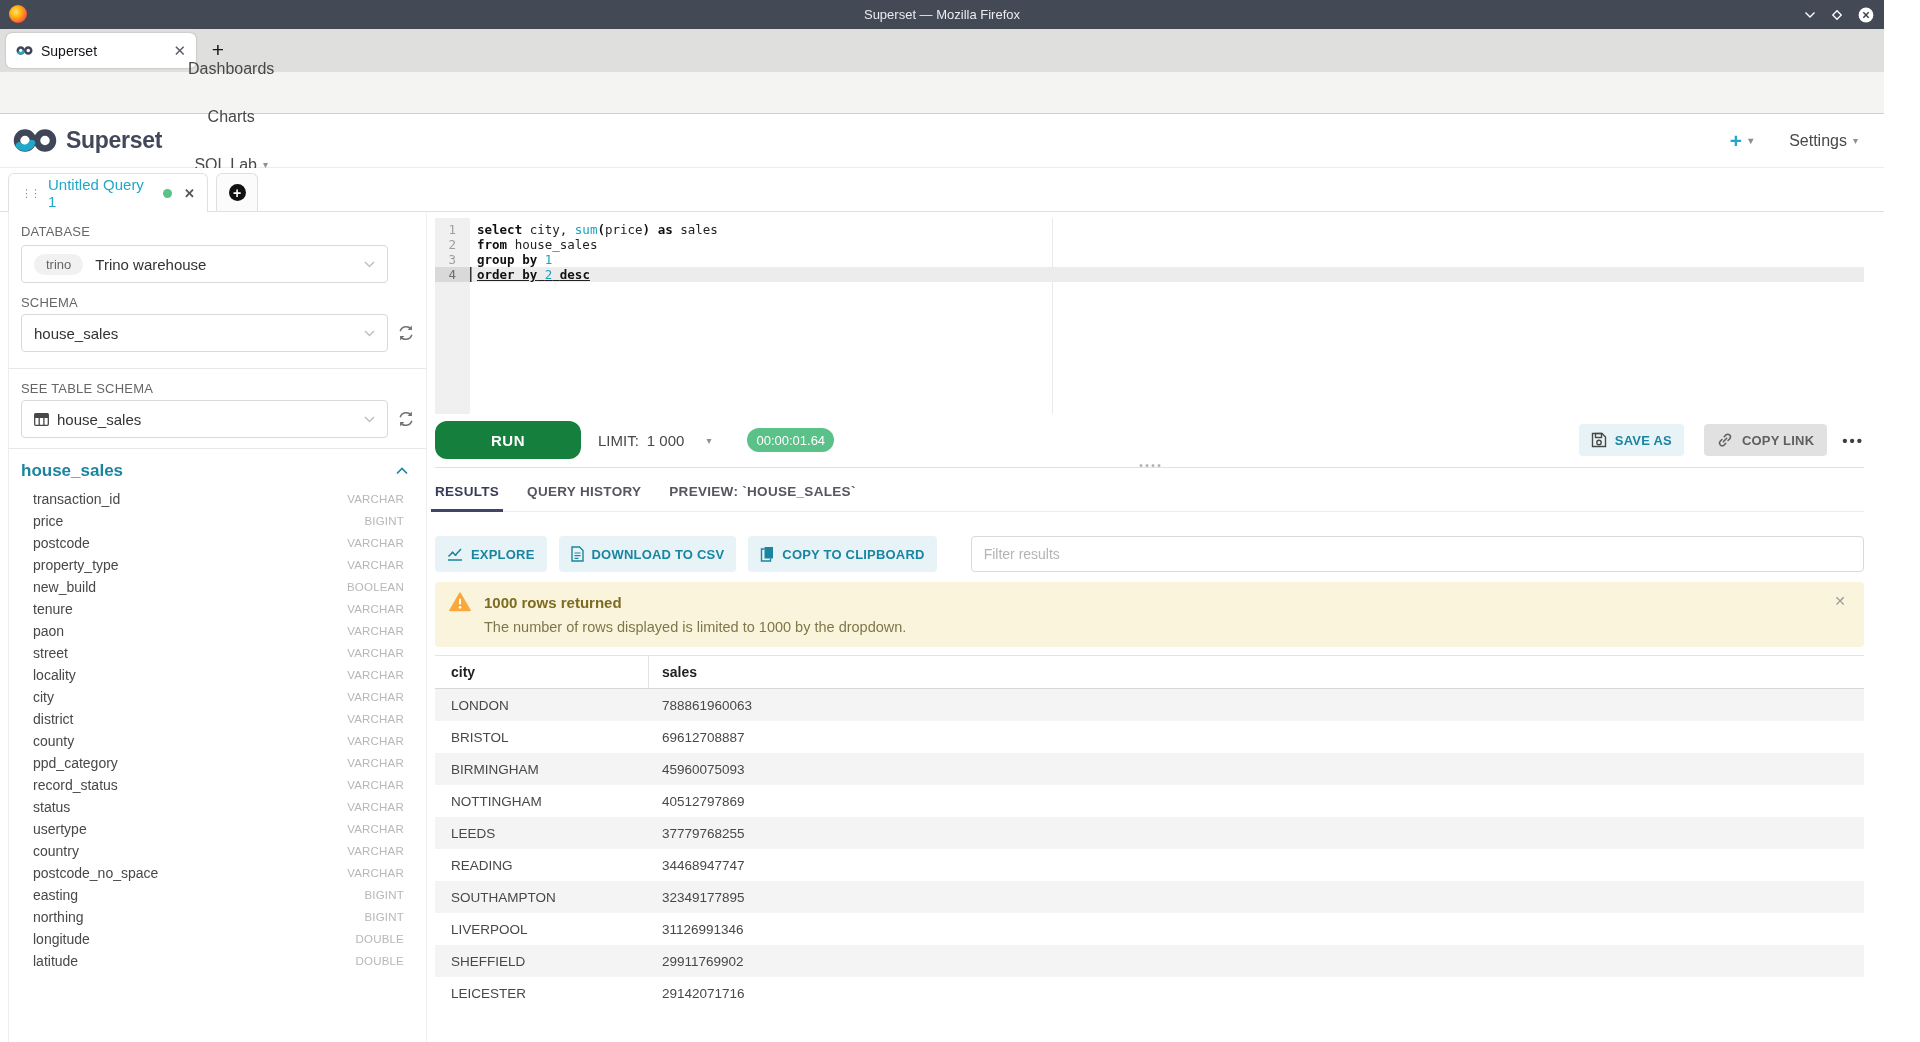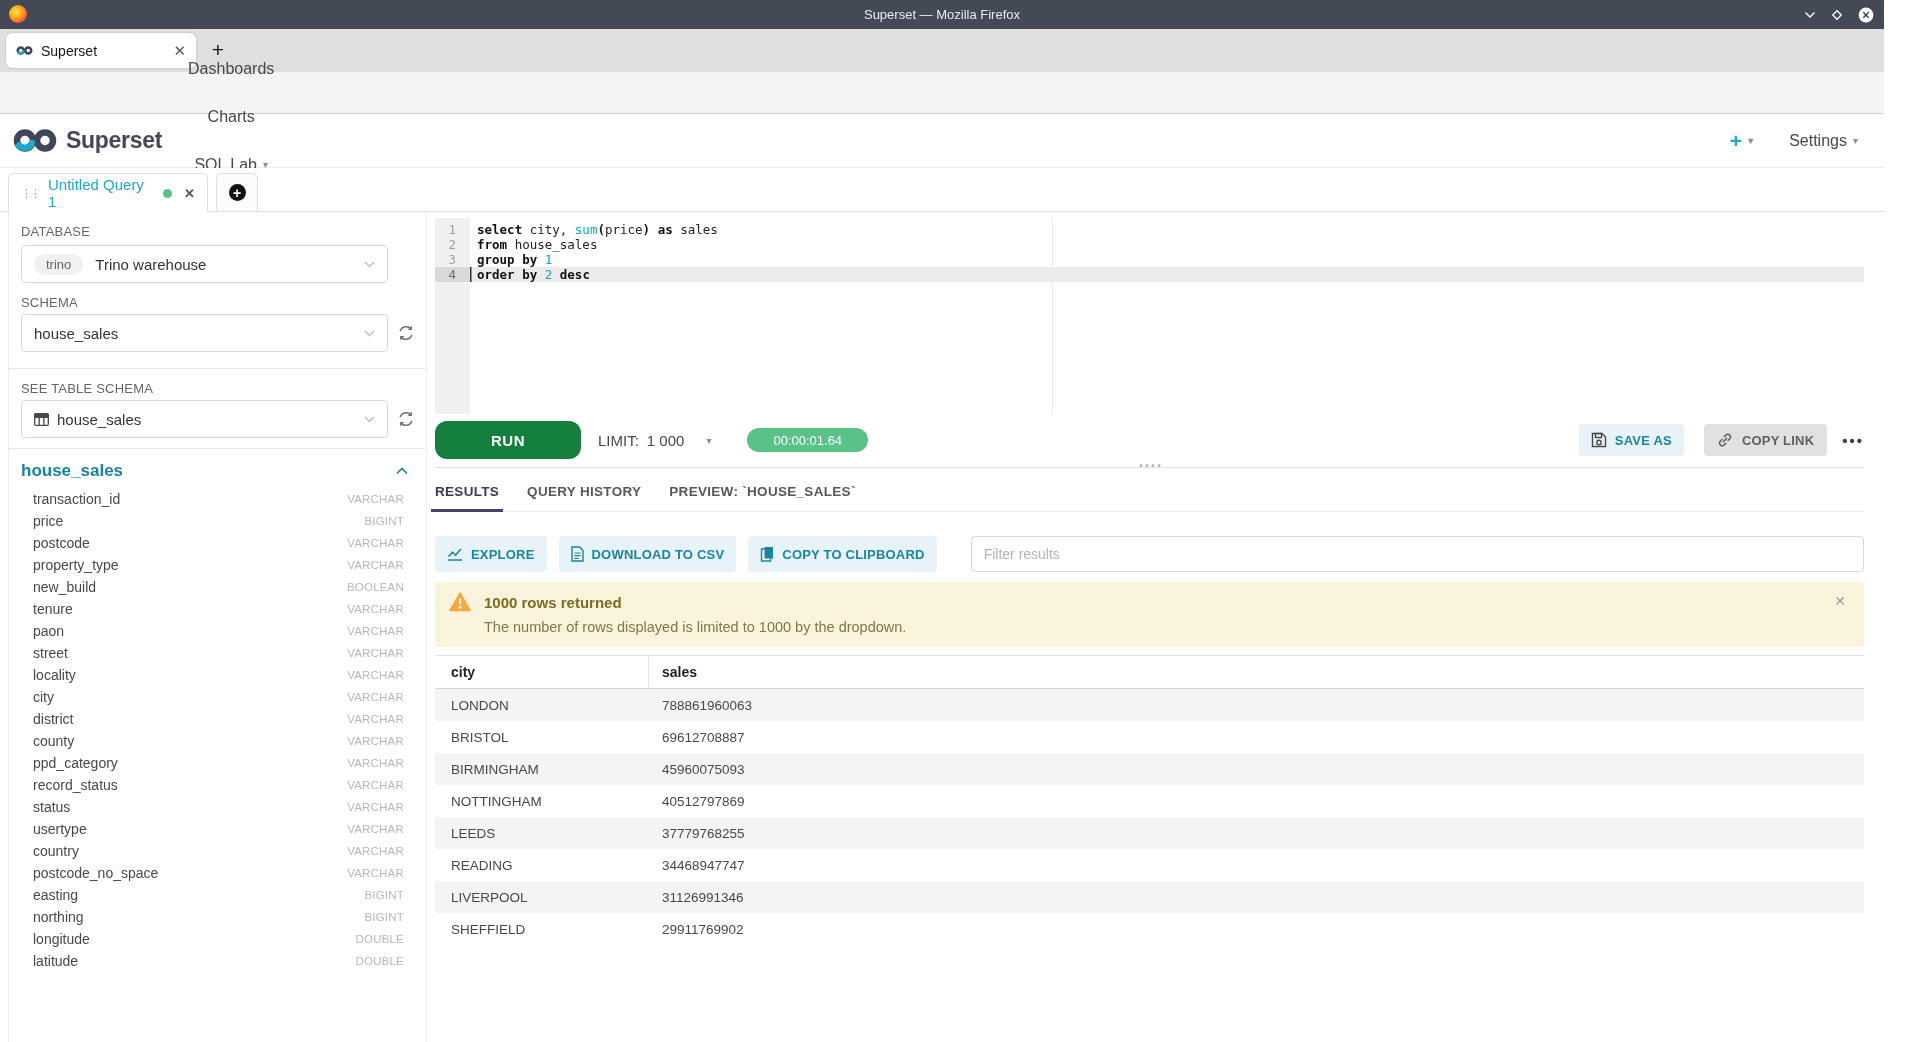--- a/index.html
+++ b/index.html
@@ -82,33 +82,33 @@
   .right-panel{position:absolute;left:435px;top:44px;right:20px;bottom:0;}
 
   .editor{position:relative;margin-top:6px;height:196px;background:#fff;overflow:hidden;}
   .gut-bg{position:absolute;left:0;top:0;bottom:0;width:35px;background:#f0f0f0;}
   .print-margin{position:absolute;left:617px;top:0;bottom:0;width:1px;background:#e9e9e9;}
   .ed-rows{position:absolute;left:0;top:4px;right:0;font-family:"DejaVu Sans Mono",monospace;font-size:12.5px;}
   .ed-row{display:flex;height:15px;line-height:15px;}
   .ed-row .gut{width:35px;text-align:right;padding-right:14px;color:#9e9e9e;box-sizing:border-box;flex:none;}
   .ed-row .code{padding-left:7px;white-space:pre;color:#222;flex:1;}
   .ed-row.active .gut{background:#d9d9d9;color:#6e6e6e;}
-  .ed-row.active .code{background:#ececec;box-shadow:inset 1.5px 0 0 #333;}
+  .ed-row.active .code{background:#ececec;box-shadow:inset 1.5px 0 0 #333;text-decoration:underline;}
   .sq-kw{font-weight:700;color:#111;}
   .sq-fn{color:#17a2c0;}
   .sq-num{color:#17a2c0;}
   .sq-pl{color:#222;}
 
   .run-row{margin-top:7px;height:38px;display:flex;align-items:center;}
   .run-btn{width:146px;height:38px;background:#15803d;border-radius:12px;color:#fff;font-size:15px;font-weight:700;
            letter-spacing:.5px;display:flex;align-items:center;justify-content:center;}
   .limit{margin-left:17px;display:flex;align-items:center;font-size:15px;color:#484848;gap:8px;}
   .limit .caret{margin-left:14px;}
   .timer{margin-left:36px;height:24px;border-radius:12px;background:#5ac189;color:#fff;font-size:13px;
-         display:flex;align-items:center;padding:0 26px;}
+         display:flex;align-items:center;padding:0 9px;}
   .rr-spacer{flex:1;}
   .btn-light{height:32px;background:#e8f3f8;border-radius:4px;display:flex;align-items:center;padding:0 12px;gap:8px;
              font-size:13px;font-weight:700;color:#1a85a0;letter-spacing:.2px;}
   .btn-gray{height:32px;background:#e1e1e1;border-radius:4px;display:flex;align-items:center;padding:0 13px;gap:9px;
             font-size:13px;font-weight:700;color:#5f5f5f;margin-left:20px;letter-spacing:.2px;}
   .more-dots{margin-left:15px;color:#3f3f3f;font-size:15px;font-weight:700;letter-spacing:2px;}
 
   .south-divider{margin-top:8px;border-top:1px solid #e0e0e0;position:relative;}
   .drag-handle{position:absolute;left:50%;top:-4px;transform:translateX(-50%);display:flex;gap:3px;}
   .drag-handle i{width:3px;height:3px;border-radius:50%;background:#b5b5b5;}
@@ -635,25 +635,33 @@
             </div>
             <div class="trow">
               <div class="td1">LEEDS</div>
               <div class="td2">37779768255</div>
             </div>
             <div class="trow">
               <div class="td1">READING</div>
               <div class="td2">34468947747</div>
             </div>
             <div class="trow">
+              <div class="td1">SOUTHAMPTON</div>
+              <div class="td2">32349177895</div>
+            </div>
+            <div class="trow">
               <div class="td1">LIVERPOOL</div>
               <div class="td2">31126991346</div>
             </div>
             <div class="trow">
               <div class="td1">SHEFFIELD</div>
               <div class="td2">29911769902</div>
+            </div>
+            <div class="trow">
+              <div class="td1">LEICESTER</div>
+              <div class="td2">29142071716</div>
             </div>
           </div>
       </div>
 
     </div>
   </div>
 </div>
 
 </body></html>

